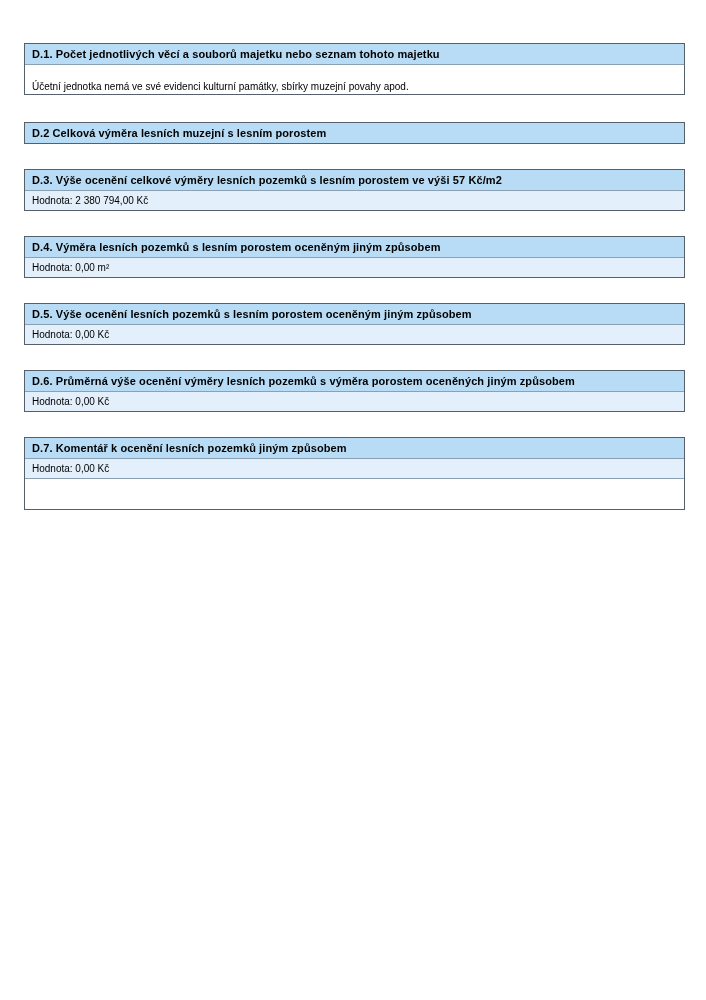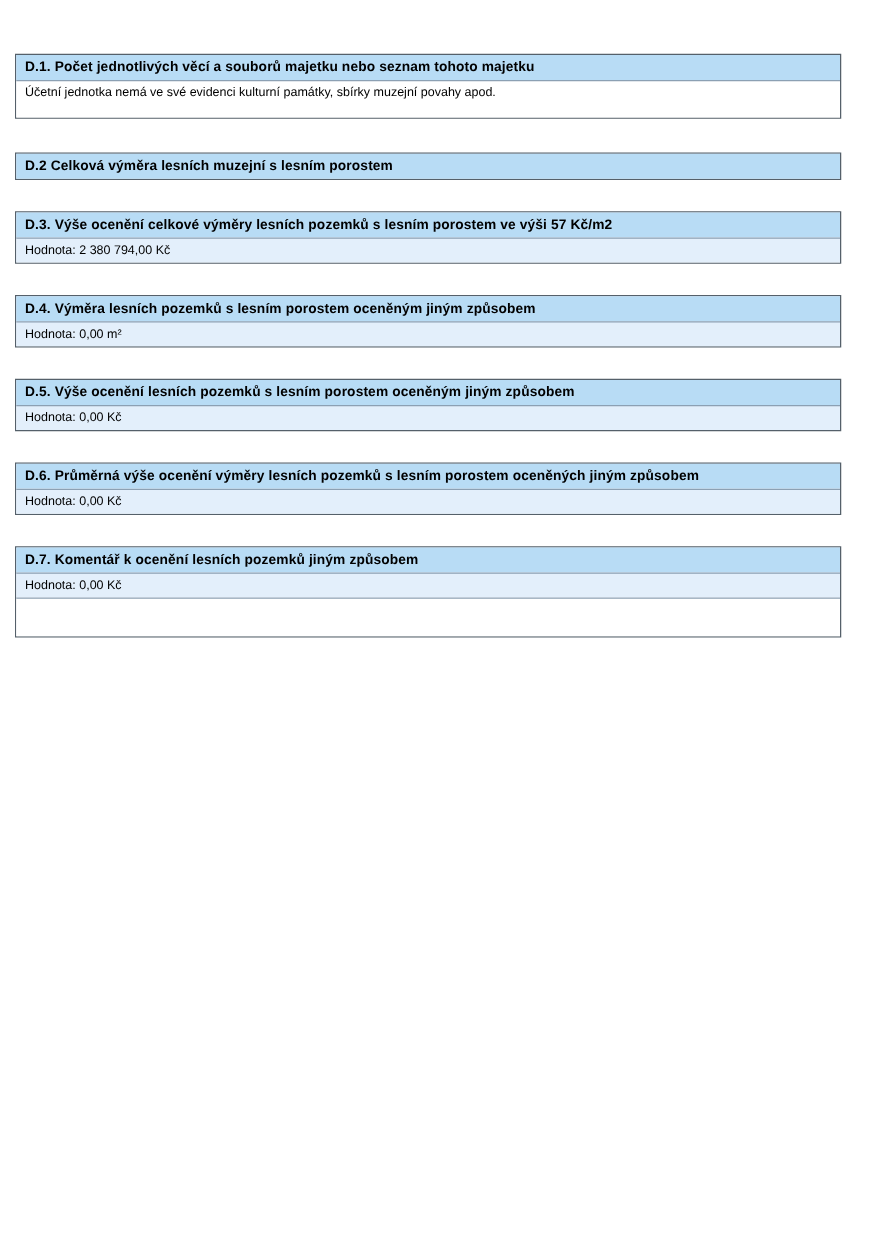--- a/index.html
+++ b/index.html
@@ -10,21 +10,21 @@
     width: 706px;
     height: 1000px;
     position: relative;
     background: #ffffff;
     color: #000000;
     font-family: "Liberation Sans", sans-serif;
     overflow: hidden;
   }
   .doc {
     position: absolute;
-    left: 12px;
+    left: 24px;
     top: 43px;
     width: 661px;
   }
   .section {
     border: 1px solid var(--border, #55606a);
     margin-bottom: 25px;
     background: #ffffff;
   }
   .section.first {
     margin-bottom: 27px;
@@ -47,21 +47,21 @@
     background: var(--value-bg, #e3effb);
     border-top: 1px solid var(--divider, #8ca0b3);
     font-size: 10px;
   }
   .comment-row {
     height: 30px;
     background: #ffffff;
     border-top: 1px solid var(--divider, #8ca0b3);
     font-size: 10px;
     align-items: flex-start;
-    padding-top: 4px;
+    padding-top: 16px;
   }
   .empty-row {
     height: 31px;
     background: #ffffff;
     border-top: 1px solid var(--divider, #8ca0b3);
   }
   .footer {
     position: absolute;
     top: 1014px;
     right: 39px;
@@ -92,21 +92,21 @@
     <div class="row header-row">D.4. Výměra lesních pozemků s lesním porostem oceněným jiným způsobem</div>
     <div class="row value-row">Hodnota: 0,00 m²</div>
   </div>
 
   <div class="section">
     <div class="row header-row">D.5. Výše ocenění lesních pozemků s lesním porostem oceněným jiným způsobem</div>
     <div class="row value-row">Hodnota: 0,00 Kč</div>
   </div>
 
   <div class="section">
-    <div class="row header-row">D.6. Průměrná výše ocenění výměry lesních pozemků s lesním porostem oceněných jiným způsobem</div>
+    <div class="row header-row">D.6. Průměrná výše ocenění výměry lesních pozemků s výměra porostem oceněných jiným způsobem</div>
     <div class="row value-row">Hodnota: 0,00 Kč</div>
   </div>
 
   <div class="section">
     <div class="row header-row">D.7. Komentář k ocenění lesních pozemků jiným způsobem</div>
     <div class="row value-row">Hodnota: 0,00 Kč</div>
     <div class="row empty-row"></div>
   </div>
 
 </div>

